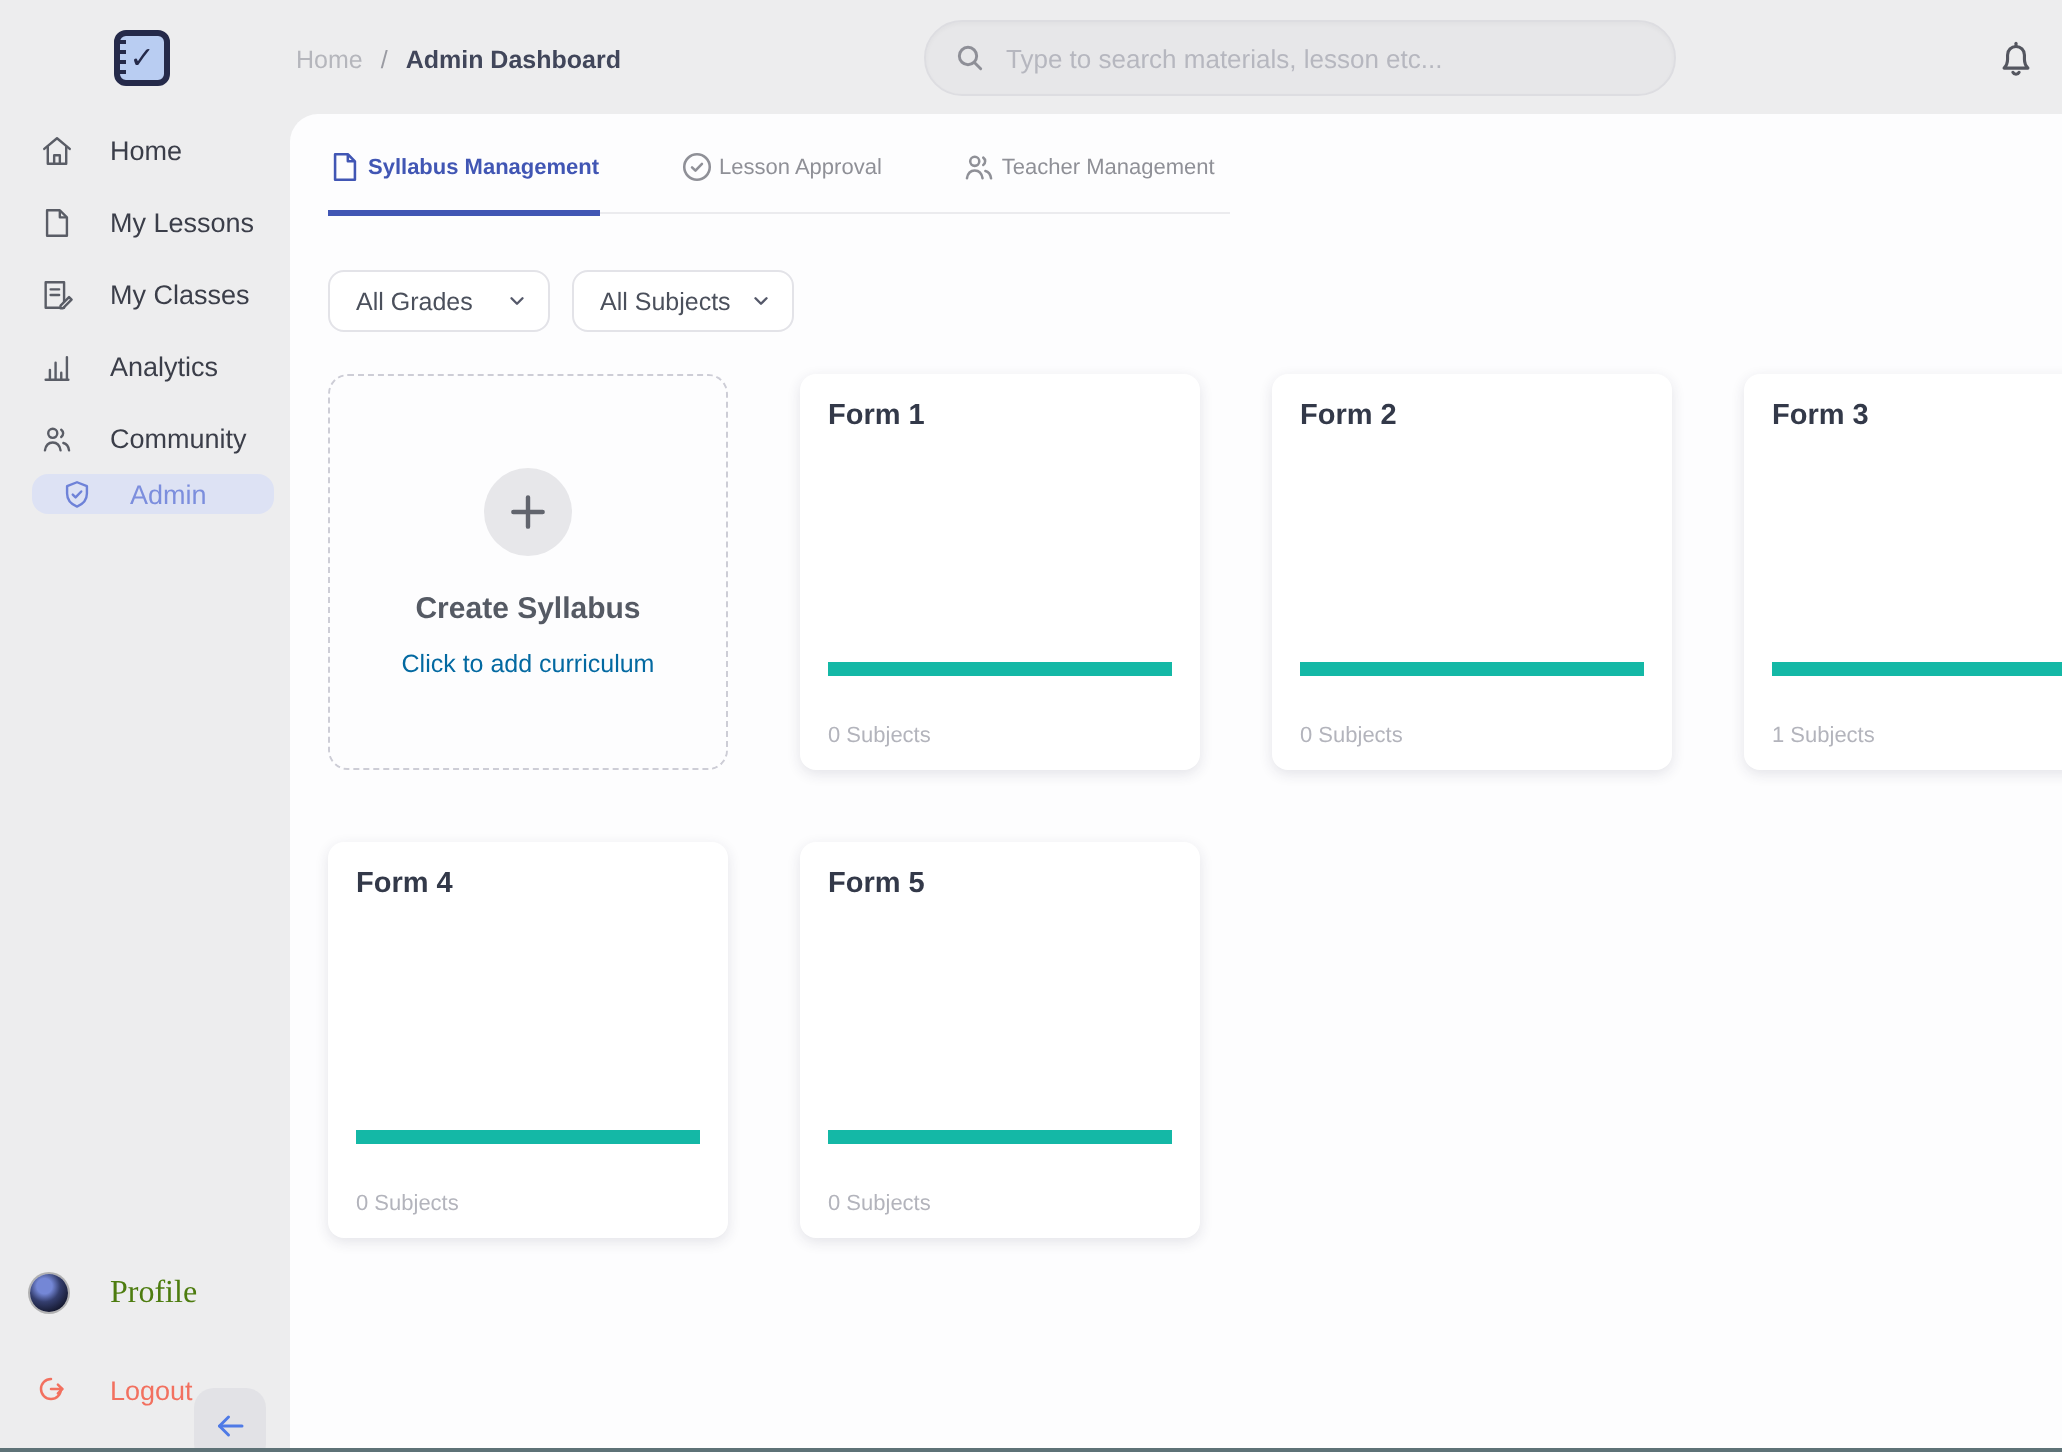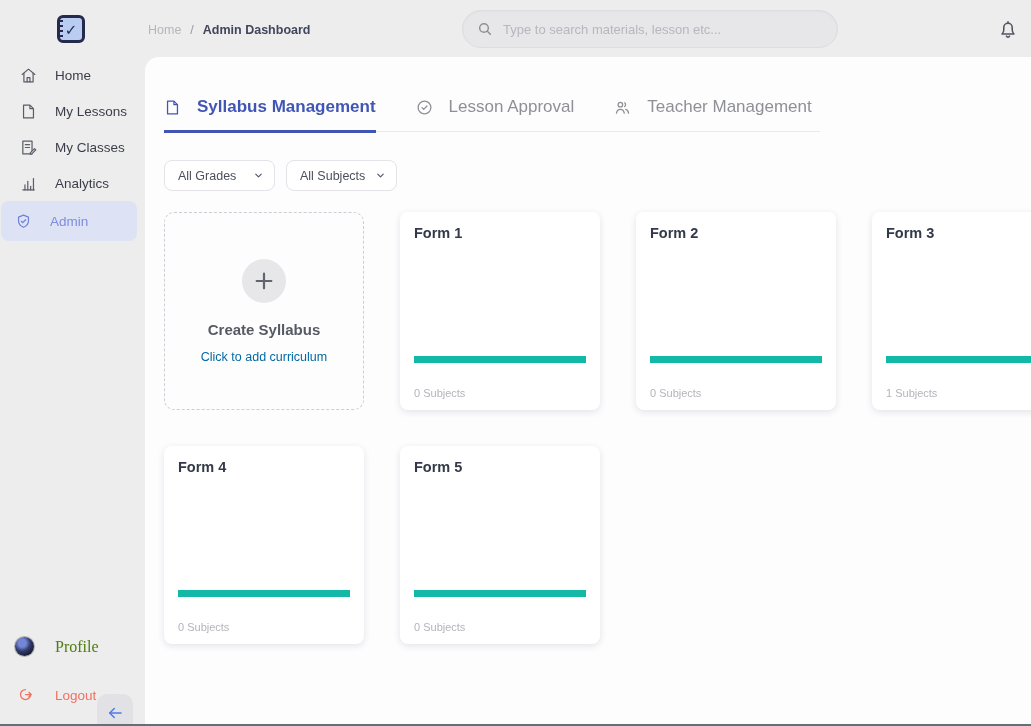--- a/index.html
+++ b/index.html
@@ -25,43 +25,43 @@
   .search svg { flex:0 0 auto; margin-right:10px; }
   .search input { border:none; outline:none; background:transparent; width:100%;
                   font-size:13px; color:#5a5c66; font-family:inherit; }
   .search input::placeholder { color:#b6b7bf; }
   .bell { position:absolute; right:12px; top:18px; width:22px; height:22px; cursor:pointer; }
   
   .sidebar { position:absolute; left:0; top:57px; width:145px; bottom:0; background:#ededee; }
   .nav-item { position:relative; height:36px; display:flex; align-items:center; cursor:pointer; }
   .nav-item .ic { position:absolute; left:20px; width:17px; height:17px; color:#5a5d66; }
   .nav-item .lbl { position:absolute; left:55px; font-size:13.5px; color:#3b3e49; }
-  .nav-item.active { background:#dde2f4; margin:0 8px 0 1px; border-radius:8px; height:40px;padding-left:16px; }
+  .nav-item.active { background:#dde2f4; margin:0 8px 0 16px; border-radius:8px; height:20px;padding-left:16px; }
   .nav-item.active .ic { left:14px; color:#6e82d8; }
   .nav-item.active .lbl { left:49px; color:#7c8edd; }
   .nav { position:absolute; top:0; left:0; right:0; }
   .nav .nav-item { margin-top: 0; }
   .side-bottom { position:absolute; left:0; right:0; bottom:0; }
   .profile-row { position:relative; height:36px; margin-bottom:18px; cursor:pointer; }
   .avatar { position:absolute; left:15px; top:9px; width:19px; height:19px; border-radius:50%;
             background:radial-gradient(circle at 38% 32%, #7487d6 0 22%, #343e6e 45%, #121529 80%);
             box-shadow:0 0 0 1px rgba(0,0,0,.25); }
   .profile-row .lbl { position:absolute; left:55px; top:10px; font-size:16px; color:#4d7c0f;font-family:Liberation Serif, serif; }
   .logout-row { position:relative; height:30px; margin-bottom:14px; cursor:pointer; }
   .logout-row .ic { position:absolute; left:18px; top:5px; width:15px; height:15px; color:#f2705f; }
   .logout-row .lbl { position:absolute; left:55px; top:6px; font-size:13.5px; color:#f2705f; }
   .collapse-btn { position:absolute; left:97px; bottom:-6px; width:36px; height:38px; background:#e2e2e6;
             border:none; border-radius:10px; display:flex; align-items:center; justify-content:center; cursor:pointer; }
   .collapse-btn svg { color:#4f7ae6; }
   
   .panel { position:absolute; left:145px; top:57px; right:0; bottom:0; background:#fdfdfe;
            border-top-left-radius:14px; padding:18px 0 0 19px; }
   .tabs { display:flex; width:max-content; border-bottom:1px solid #ebebee; gap:40px; padding-right:8px; }
-  .tab { display:flex; align-items:center; gap:16px; padding-bottom:13px; font-size:17px; color:#8f9097;
-         cursor:pointer; border-bottom:3px solid transparent; margin-bottom:-2px;margin-top:22px; }
+  .tab { display:flex; align-items:center; gap:3px; padding-bottom:13px; font-size:11px; color:#8f9097;
+         cursor:pointer; border-bottom:3px solid transparent; margin-bottom:-2px; }
   .tab svg { width:17px; height:17px; }
   .tab.active { color:#4156b4; font-weight:600; border-bottom-color:#4156b4; }
   .filters { display:flex; gap:11px; margin-top:28px; }
   .select { display:flex; align-items:center; justify-content:space-between; width:111px; height:31px;
             background:#fff; border:1px solid #e3e3e8; border-radius:8px; padding:0 10px 0 13px;
             font-size:12.5px; color:#4b505c; cursor:pointer; font-family:inherit; }
   .select svg { color:#55596a; }
   
   .grid { margin-top:21px; display:grid; grid-template-columns:repeat(4,200px); column-gap:17px; row-gap:19px;gap:36px; }
   .create-card { height:198px; border:1.5px dashed #cdcdd6; border-radius:10px; background:transparent;
@@ -170,20 +170,29 @@
     <div class="nav-item">
       <svg class="ic" viewBox="0 0 24 24" fill="none" stroke="currentColor" stroke-width="1.7" stroke-linecap="round">
         <path d="M4 21h16"></path>
           <path d="M7 21v-7"></path>
           <path d="M11 21V9"></path>
           <path d="M15 21v-5"></path>
           <path d="M19 21V5"></path>
       </svg>
       <span class="lbl">Analytics</span>
     </div>
+    <div class="nav-item">
+      <svg class="ic" viewBox="0 0 24 24" fill="none" stroke="currentColor" stroke-width="1.7" stroke-linecap="round">
+        <circle cx="9" cy="8" r="3.2"></circle>
+          <path d="M3.5 20c.6-3.6 2.8-5.5 5.5-5.5S13.9 16.4 14.5 20"></path>
+        <path d="M15 5.4a3.2 3.2 0 0 1 0 5.2"></path>
+          <path d="M16.5 14.8c2.2.5 3.6 2.3 4 5.2"></path>
+      </svg>
+      <span class="lbl">Community</span>
+    </div>
     <div class="nav-item active">
       <svg class="ic" viewBox="0 0 24 24" fill="none" stroke="currentColor" stroke-width="1.7" stroke-linejoin="round" stroke-linecap="round">
         <path d="M12 3l7 2.8v5.2c0 4.6-3 7.6-7 9.2-4-1.6-7-4.6-7-9.2V5.8z"></path>
           <path d="M9 11.7l2 2 4-4.2"></path>
       </svg>
       <span class="lbl">Admin</span>
     </div>
   </div>
 
   <div class="side-bottom">

